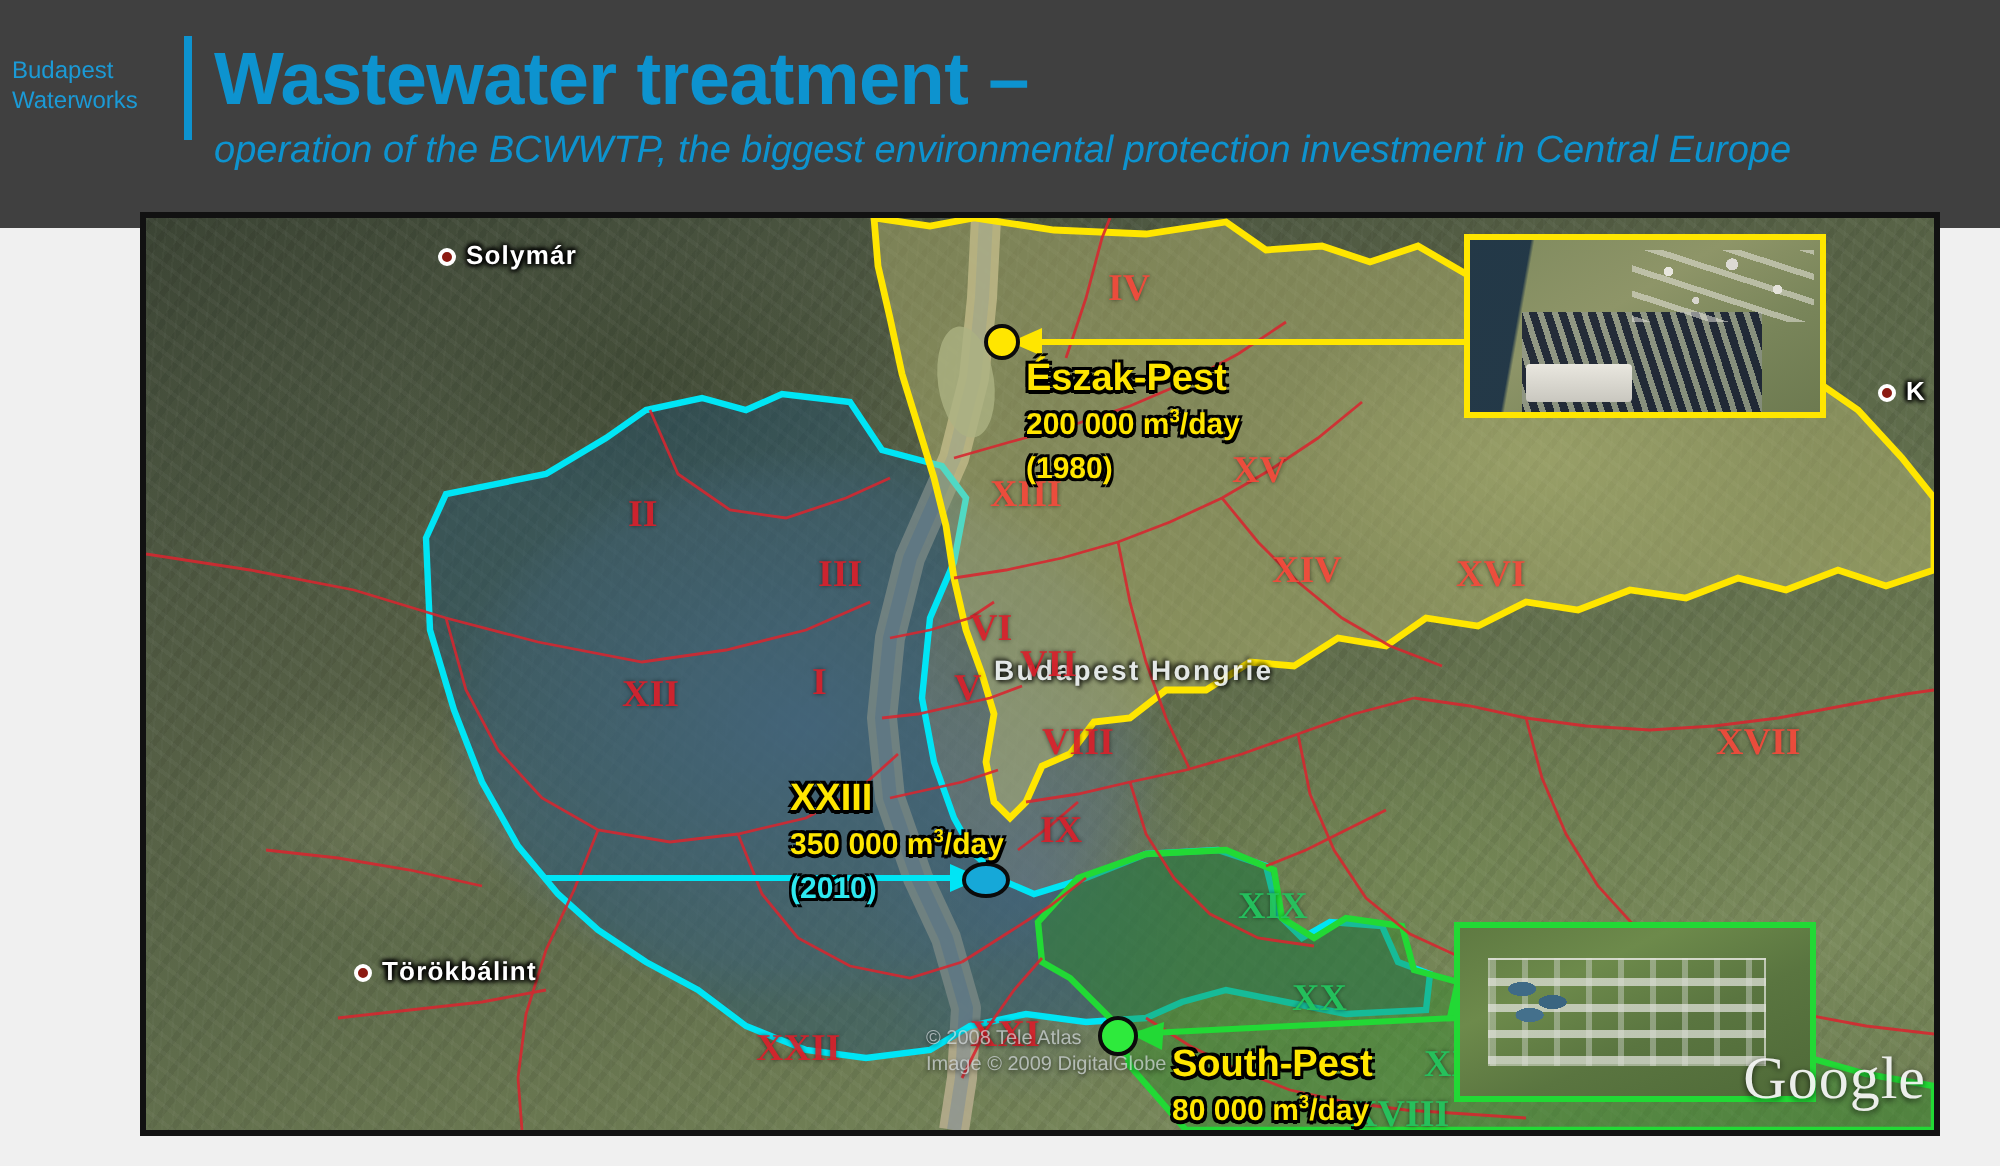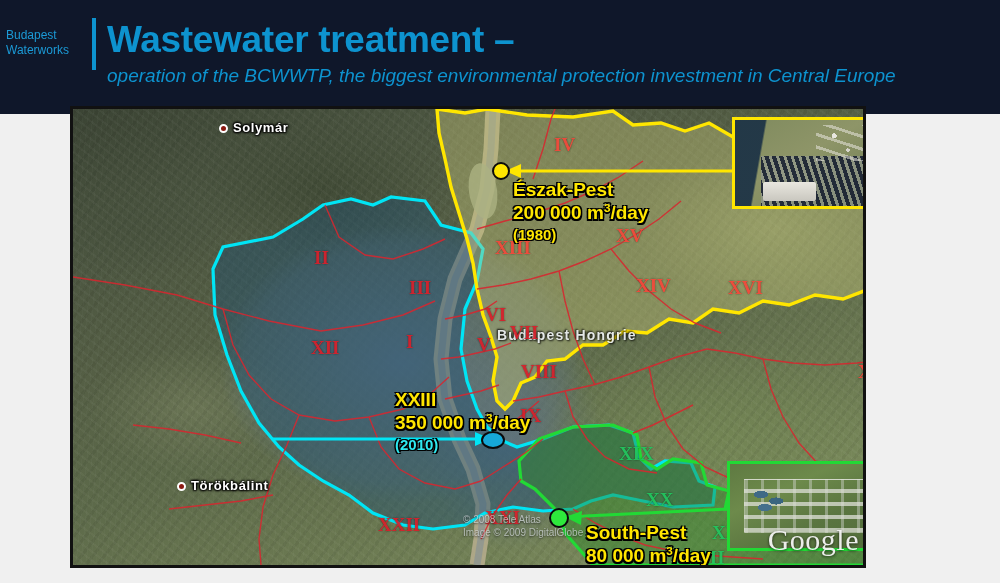--- a/index.html
+++ b/index.html
@@ -4,39 +4,39 @@
 <title>Wastewater treatment</title>
 <style>
   html,body{margin:0;padding:0;}
   body{
     width:1000px;height:583px;overflow:hidden;
     background:#f0f0f0;
     font-family:"Liberation Sans",sans-serif;
     position:relative;
   }
   
-  #header{position:absolute;left:0;top:0;width:1000px;height:114px;background:#0f172a;}
+  #header{position:absolute;left:0;top:0;width:1000px;height:114px;background:#404040;}
   #brand{
     position:absolute;left:6px;top:28px;width:82px;
     color:#1b9ad6;font-size:12px;line-height:15px;font-weight:400;
   }
   #brand-line1,#brand-line2{display:block;}
   #divider{position:absolute;left:92px;top:18px;width:4px;height:52px;background:#0d93cf;}
   #title{
     position:absolute;left:107px;top:18px;
     color:#0d93cf;font-size:37px;font-weight:bold;letter-spacing:-.3px;
     white-space:nowrap;line-height:44px;
   }
   #subtitle{
     position:absolute;left:107px;top:64px;
     color:#0d93cf;font-size:19px;font-style:italic;white-space:nowrap;line-height:24px;
   }
   
   #map{
-    position:absolute;left:70px;top:106px;width:796px;height:462px;
+    position:absolute;left:70px;top:106px;width:900px;height:462px;
     overflow:hidden;background:#2a3a2a;
     border:3px solid #111;box-sizing:border-box;
   }
   .layer{position:absolute;left:0;top:0;width:894px;height:456px;}
   
   #sat{
     background:
       radial-gradient(ellipse 150px 90px at 120px 300px, rgba(120,130,95,.55), transparent 70%),
       radial-gradient(ellipse 200px 120px at 700px 120px, rgba(150,160,110,.5), transparent 70%),
       radial-gradient(ellipse 260px 140px at 640px 330px, rgba(118,140,84,.55), transparent 72%),
@@ -82,21 +82,21 @@
     opacity:.9;
     padding-left:44px;
   }
   
   .callout{position:absolute;white-space:nowrap;}
   .callout .ln1,.callout .ln2{
     color:#ffe600;font-weight:bold;
     text-shadow:1.5px 1.5px 0 #000,-1.5px -1.5px 0 #000,1.5px -1.5px 0 #000,-1.5px 1.5px 0 #000,0 2px 0 #000;
   }
   .callout .ln1{font-size:19px;line-height:22px;}
-  .callout .ln2{font-size:19px;line-height:24px;}
+  .callout .ln2{font-size:15px;line-height:24px;}
   .callout .yr{
     font-size:15px;font-weight:bold;line-height:19px;
     text-shadow:1.3px 1.3px 0 #000,-1.3px -1.3px 0 #000,1.3px -1.3px 0 #000,-1.3px 1.3px 0 #000;
   }
   .yr.cy{color:#2ee8f0;}
   .yr.yl{color:#ffe600;}
   sup{font-size:.62em;vertical-align:super;line-height:0;}
   
   .inset{position:absolute;overflow:hidden;box-sizing:border-box;}
   #inset-north{border:3px solid #ffe600;}

